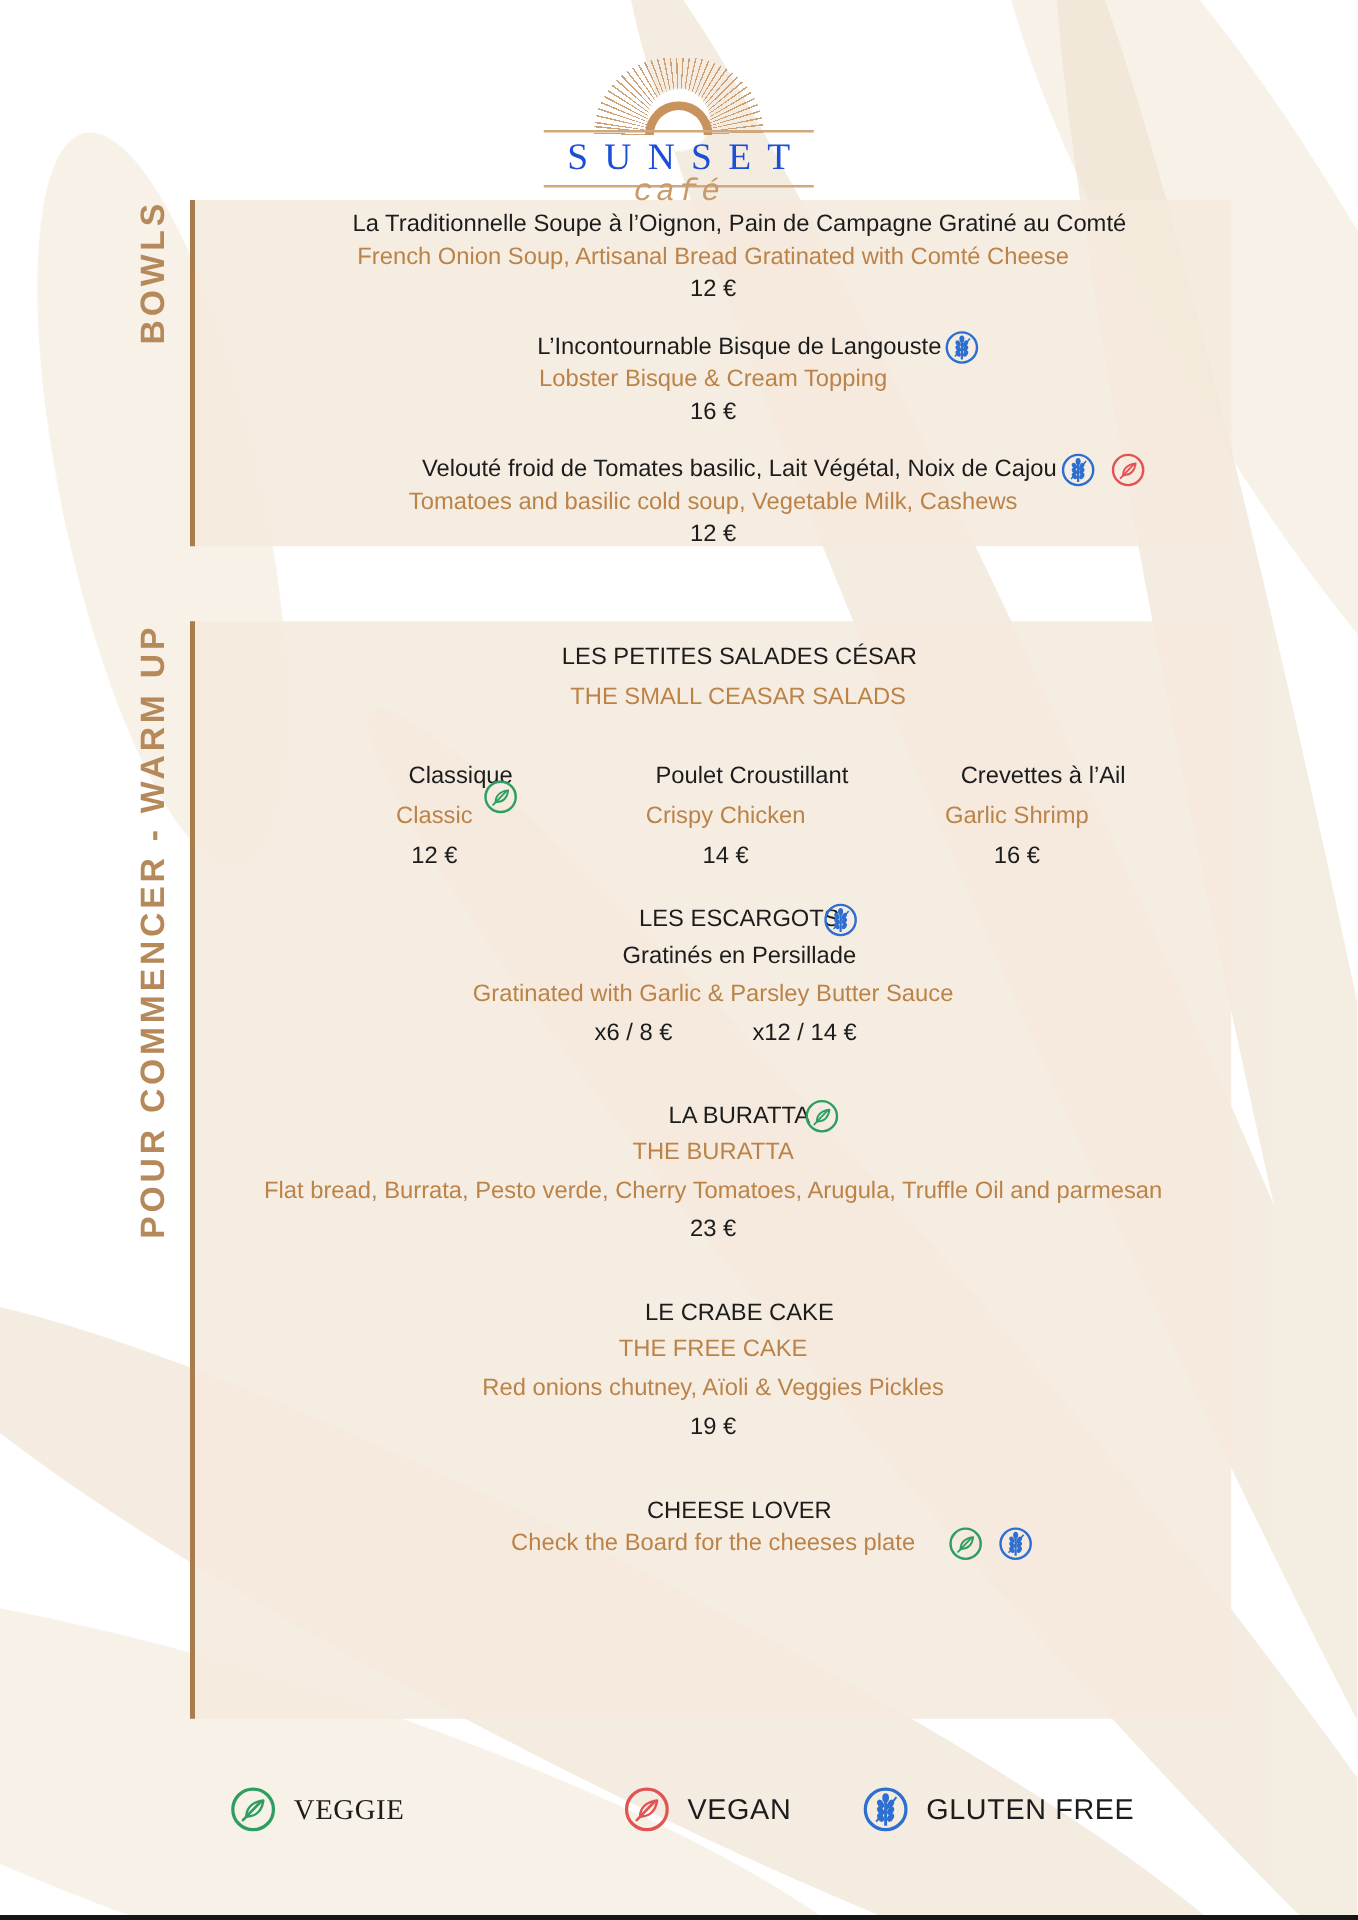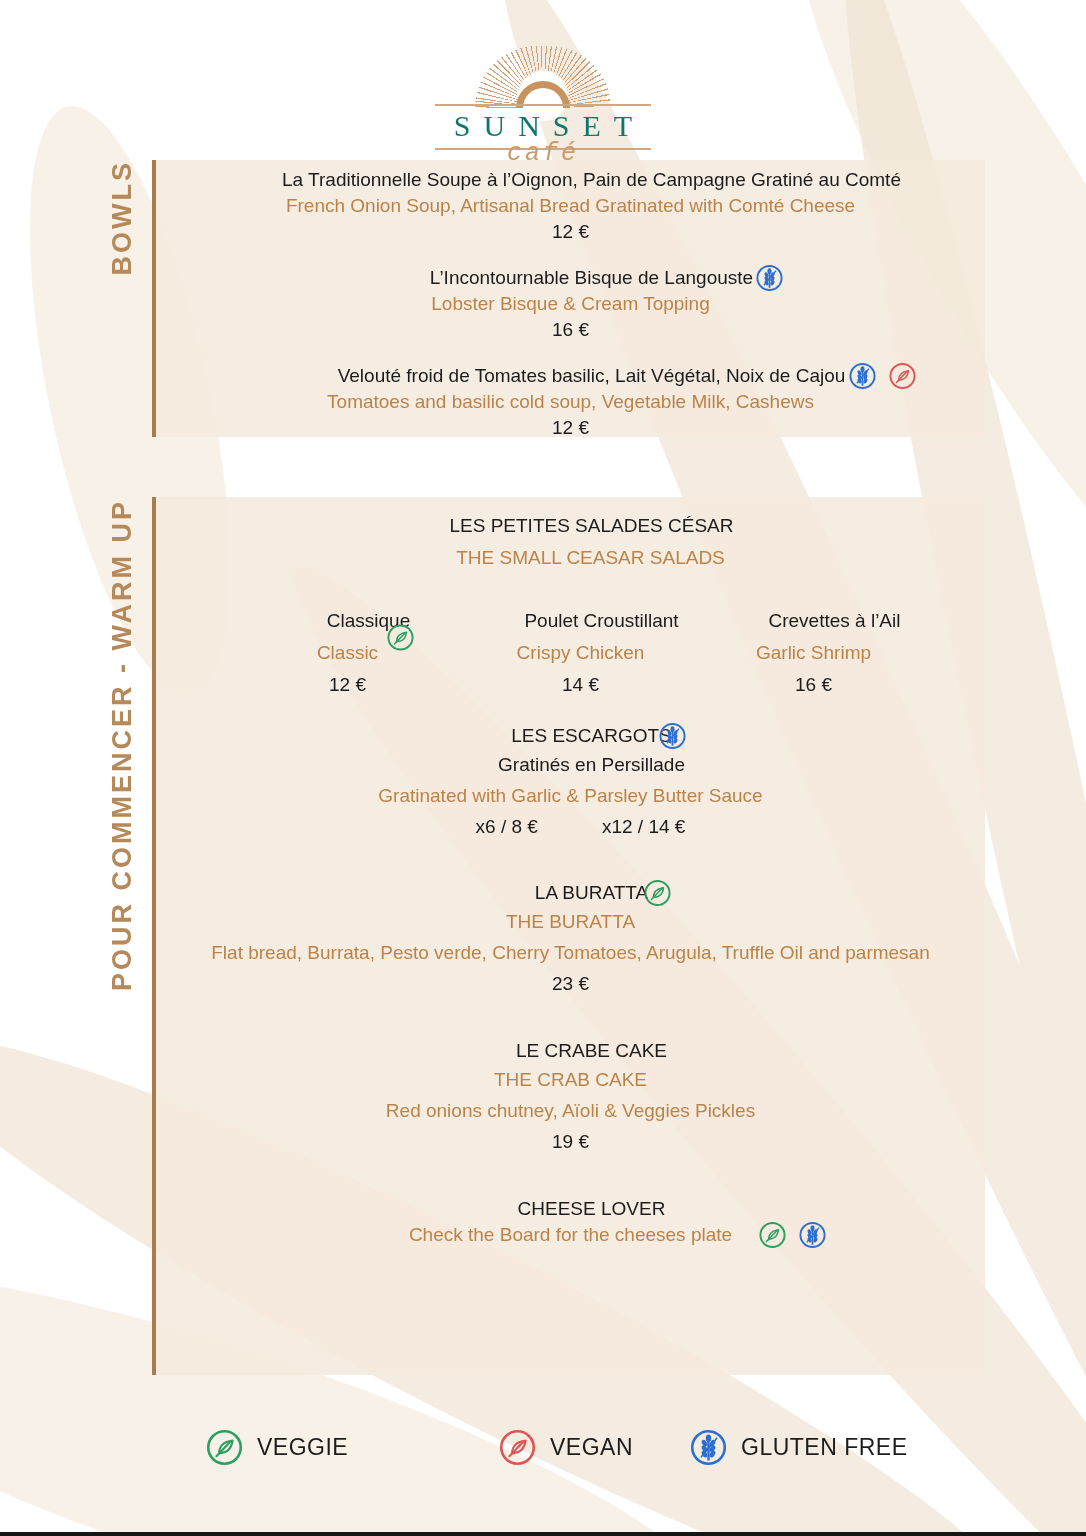--- a/index.html
+++ b/index.html
@@ -18,21 +18,21 @@
     position:relative;
   }
   .rays::after{content:"";position:absolute;left:50%;bottom:-14px;transform:translateX(-50%);
     width:52px;height:52px;border-radius:50%;background:radial-gradient(circle,#fff 0 24px,rgba(255,255,255,0) 26px);}
   .arc{
     width:54px;height:27px;border:7px solid #c9935e;border-bottom:none;
     border-radius:54px 54px 0 0;margin-top:-27px;box-sizing:border-box;position:relative;z-index:1;
   }
   .logo-name{
     margin-top:-4px;position:relative;z-index:2;
-    font-family:"Liberation Serif",serif;font-size:30px;color:#0f766e;
+    font-family:"Liberation Serif",serif;font-size:30px;color:#1d4ed8;
     letter-spacing:13px;padding:3px 6px 5px 19px;
     border-top:2px solid #d0a87e;border-bottom:2px solid #d0a87e;
   }
   .logo-sub{
     margin-top:-11px;position:relative;z-index:3;
     font-family:Liberation Mono, monospace;font-style:italic;font-size:25px;color:#c99a6b;letter-spacing:3px;
   }
 
   
   .vwrap{position:absolute;width:46px;display:flex;align-items:flex-start;justify-content:center;z-index:1;}
@@ -77,21 +77,21 @@
   
   .ic{display:inline-block;width:29px;height:29px;flex:0 0 auto;}
   .ic-veggie{color:var(--veggie,#2e9e60);}
   .ic-vegan{color:var(--vegan,#e25353);}
   .ic-gluten{color:var(--gluten,#2d6fd1);}
   .icon-abs{position:absolute;}
 
   
   .legend-item{position:absolute;top:1428px;display:flex;align-items:center;gap:13px;font-size:23px;color:#1c1c1c;letter-spacing:.5px;z-index:1;}
   .legend-item .ic{width:39px;height:39px;}
-  #legend-veggie{left:205px;}
+  #legend-veggie{left:183px;font-family:Liberation Serif, serif;}
   #legend-vegan{left:498px;}
   #legend-gluten{left:689px;}
 
   .bottom-bar{position:absolute;left:0;right:0;bottom:0;height:4px;background:#161616;z-index:2;}
 </style>
 </head>
 <body>
 
 <svg width="0" height="0" style="position:absolute" aria-hidden="true">
   <defs>
@@ -236,21 +236,21 @@
             </svg>
         </span>
       </div>
       <div class="en">THE BURATTA</div>
       <div class="en">Flat bread, Burrata, Pesto verde, Cherry Tomatoes, Arugula, Truffle Oil and parmesan</div>
       <div class="price">23 €</div>
     </div>
 
     <div class="blk" id="crab">
       <div class="s-title fr">LE CRABE CAKE</div>
-      <div class="en">THE CRAB CAKE</div>
+      <div class="en">THE FREE CAKE</div>
       <div class="en">Red onions chutney, Aïoli &amp; Veggies Pickles</div>
       <div class="price">19 €</div>
     </div>
 
     <div class="blk" id="cheese">
       <div class="s-title fr">CHEESE LOVER</div>
       <div class="row">
         <span class="en">Check the Board for the cheeses plate</span>
         <span class="ics" style="left:calc(50% + 187px);">
           <svg class="ic ic-veggie">

